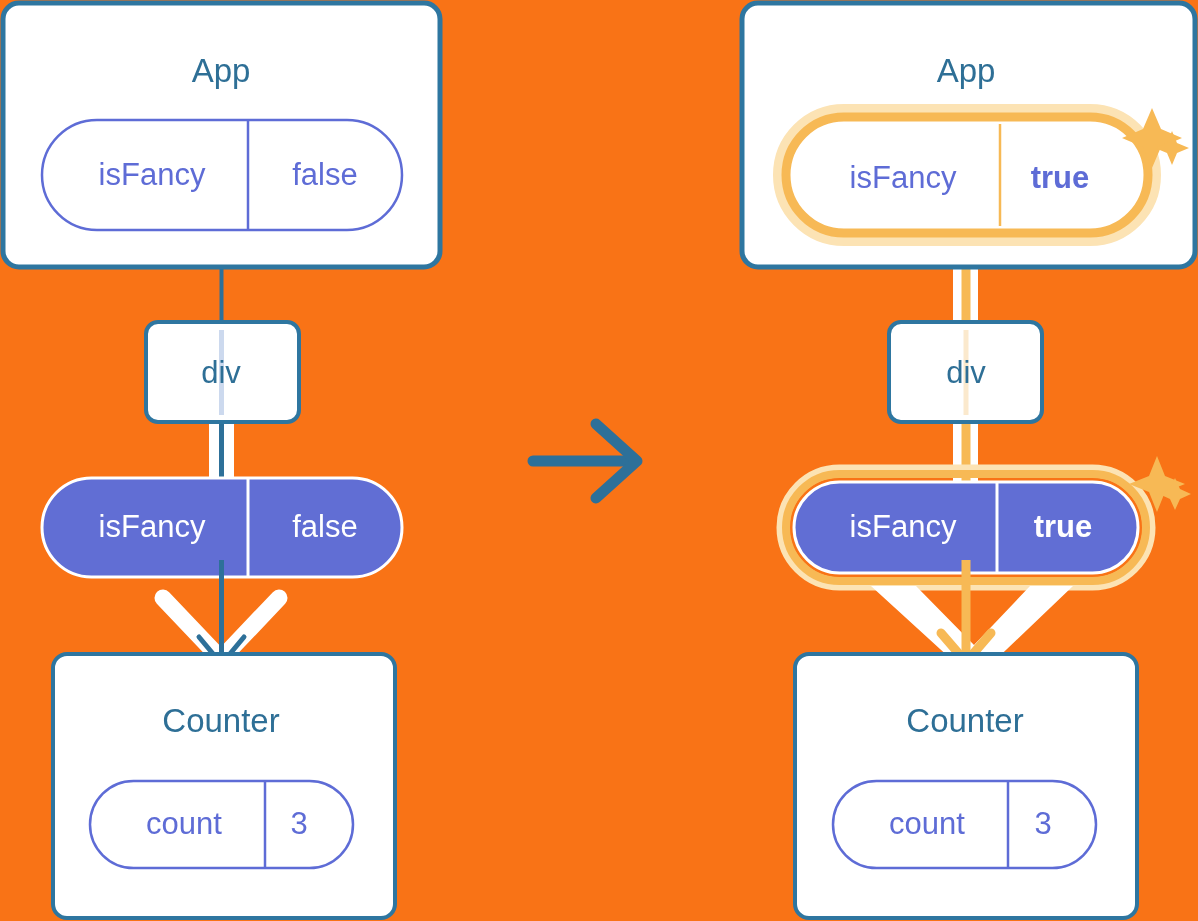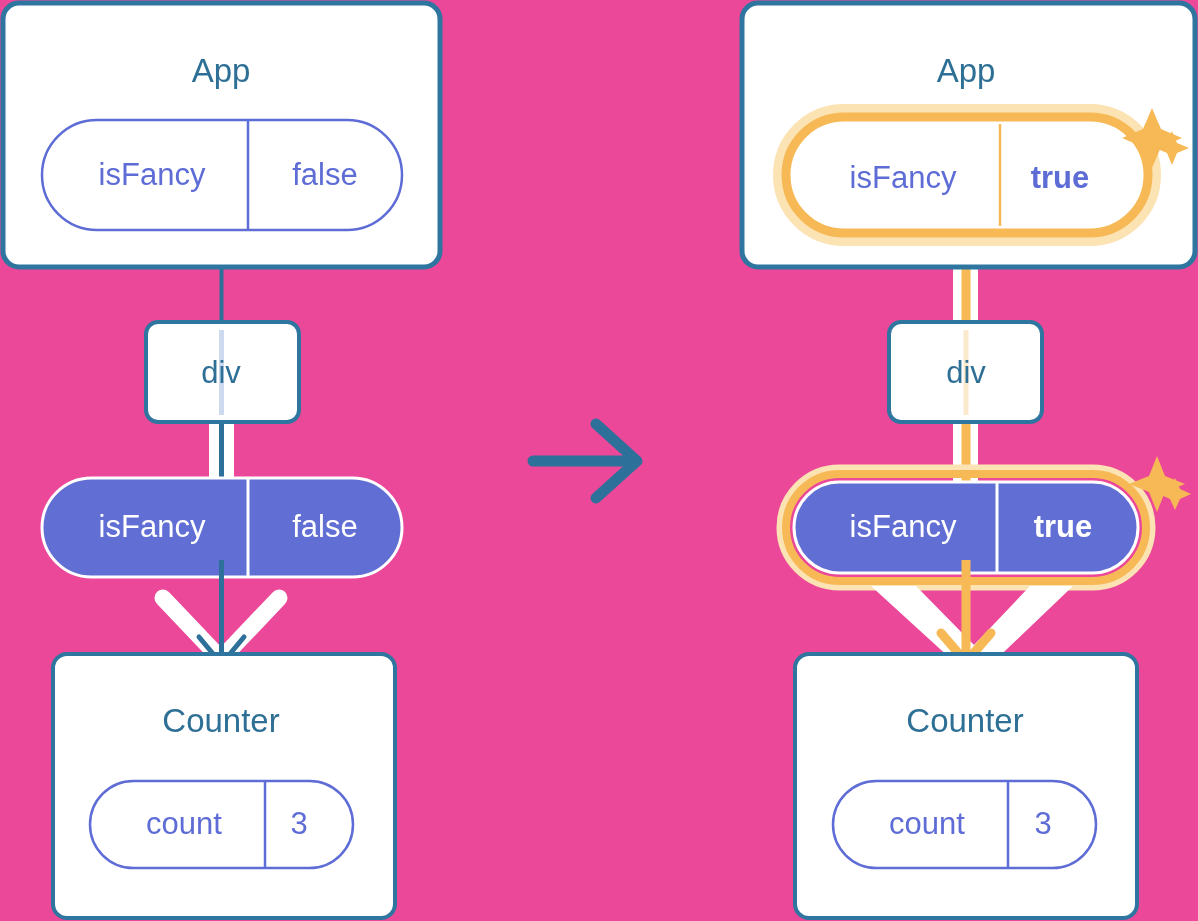--- a/index.html
+++ b/index.html
@@ -10,21 +10,21 @@
   body {
     width: 1198px;
     height: 921px;
     overflow: hidden;
     font-family: "Liberation Sans", sans-serif;
   }
   #stage {
     position: relative;
     width: 1198px;
     height: 921px;
-    background: #ec4899;
+    background: #f97316;
   }
   svg.diagram {
     display: block;
     width: 1198px;
     height: 921px;
   }
   .box-title {
     font-family: "Liberation Sans", sans-serif;
     font-size: 33px;
     fill: #2e6f96;

